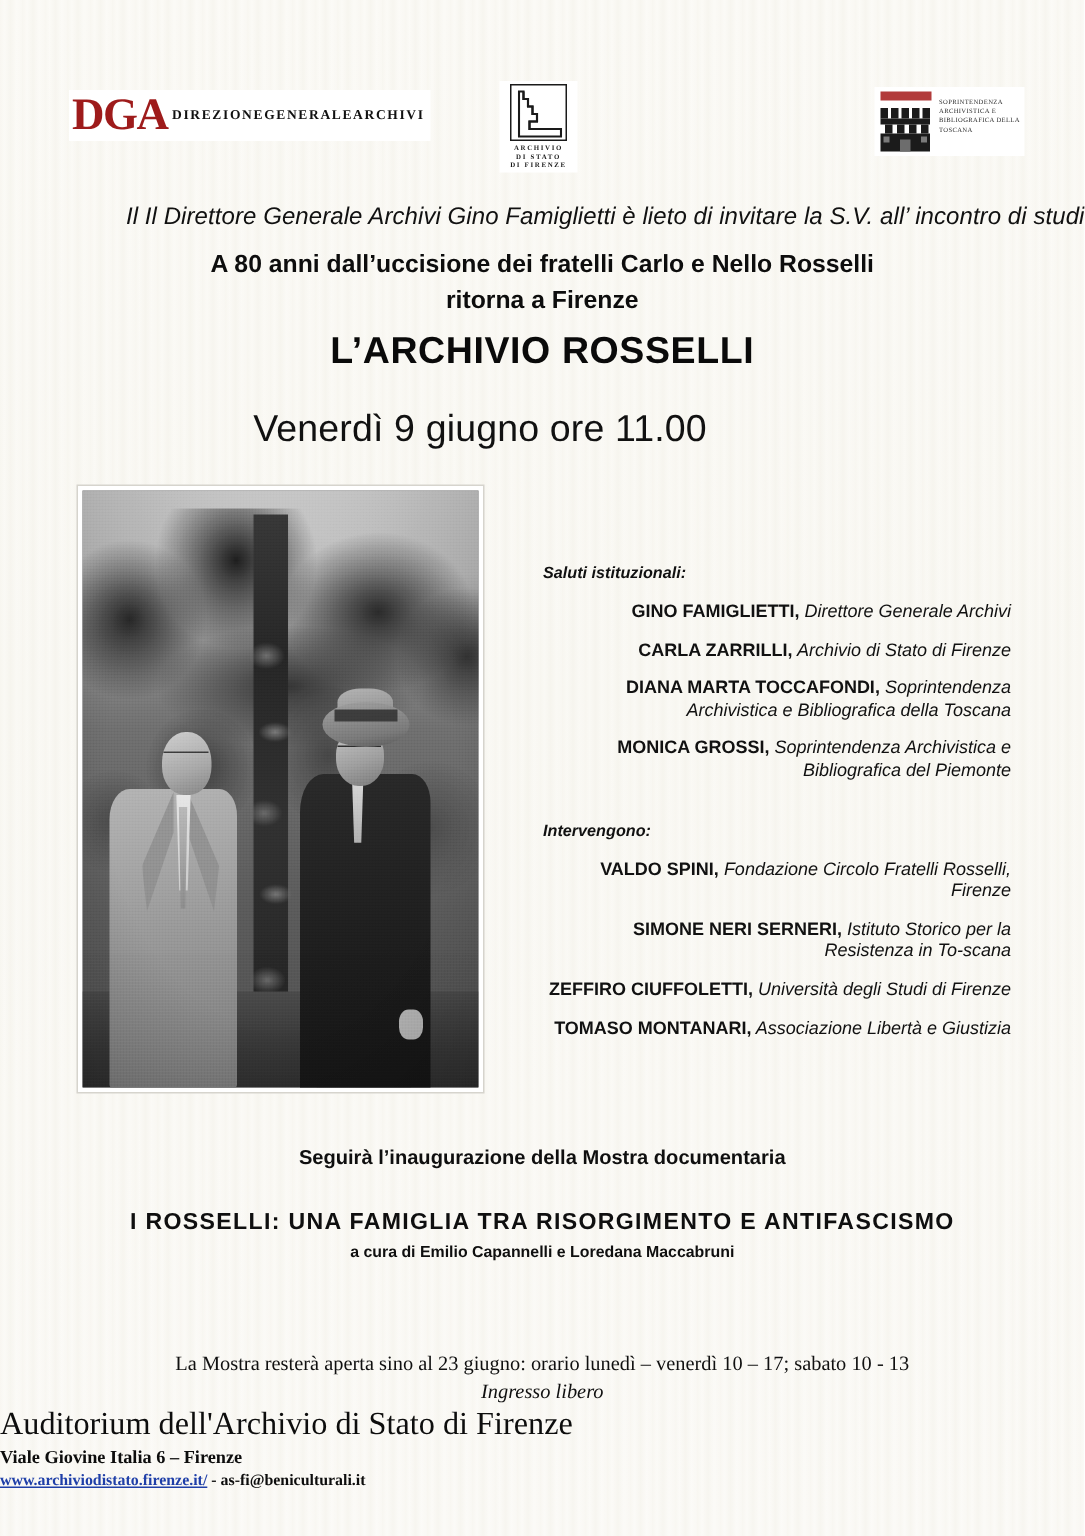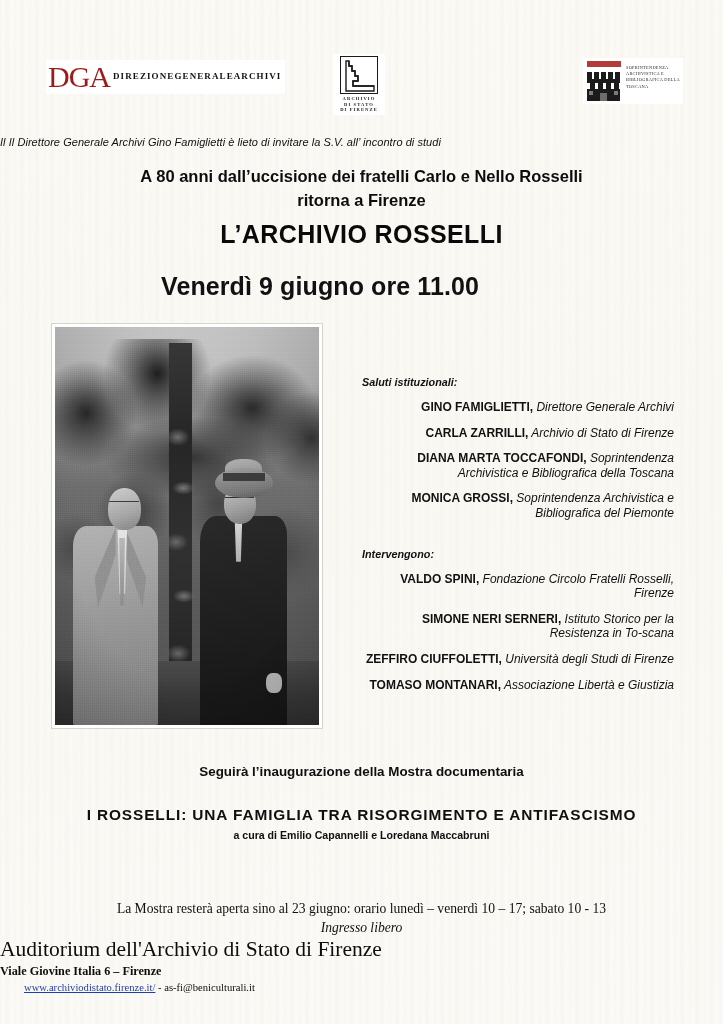--- a/index.html
+++ b/index.html
@@ -46,21 +46,21 @@
     align-items: center;
     background: #ffffff;
     padding: 2px 4px 2px 2px;
   }
   .dga-mark {
     font-family: "Liberation Serif", serif;
     font-size: 30px;
     line-height: 30px;
     color: #9e1b1b;
     letter-spacing: -1px;
-    font-weight: 400;
+    font-weight: 700;
   }
   .dga-words {
     margin-left: 3px;
     display: flex;
     flex-direction: row;
     justify-content: center;
     color: #111111;
     font-family: "Liberation Serif", serif;
     font-size: 9px;
     line-height: 9.6px;
@@ -130,23 +130,23 @@
     max-width: 62px;
     text-transform: uppercase;
   }
 
   
   .invite-line {
     position: absolute;
     top: 136px;
     left: 0;
     width: 723px;
-    text-align: left;
+    text-align: right;
     font-style: italic;
-    font-size: 11px;
+    font-size: 16px;
     color: #111111;
     letter-spacing: 0.05px;
   }
 
   .headline-block {
     position: absolute;
     top: 164px;
     left: 0;
     width: 723px;
     text-align: center;
@@ -174,21 +174,20 @@
 
   .datetime {
     position: absolute;
     top: 272px;
     left: 0;
     width: 640px;
     text-align: center;
     font-size: 25px;
     color: #111111;
     letter-spacing: 0.1px;
-    font-weight: bold;
   }
 
   
   .photo-frame {
     position: absolute;
     left: 52px;
     top: 324px;
     width: 270px;
     height: 404px;
     background: #ffffff;
@@ -455,23 +454,22 @@
     font-size: 21.5px;
     line-height: 27px;
   }
   .ft-address {
     font-size: 12.2px;
     font-weight: bold;
     line-height: 17px;
   }
   .ft-contact {
     font-size: 10.6px;
-    font-weight: normal;
+    font-weight: bold;
     line-height: 15px;
-    padding-left: 24px;
   }
   .ft-url {
     color: #1f3fa8;
     text-decoration: underline;
   }
   .ft-sep { color: #0d0d0d; }
   .ft-mail { color: #0d0d0d; }
 </style>
 </head>
 <body>

